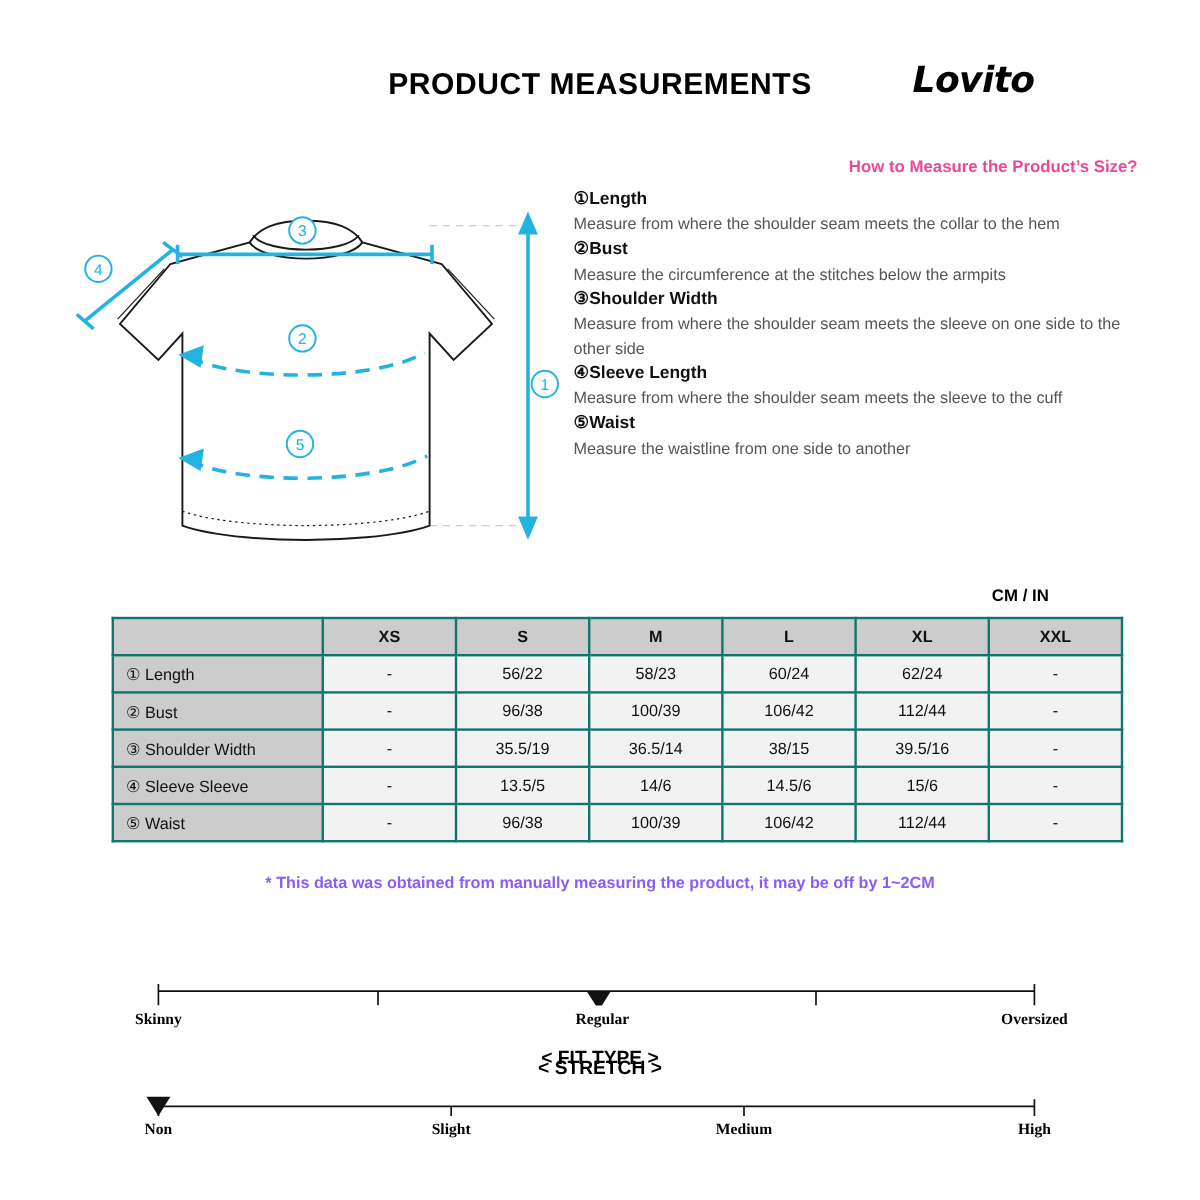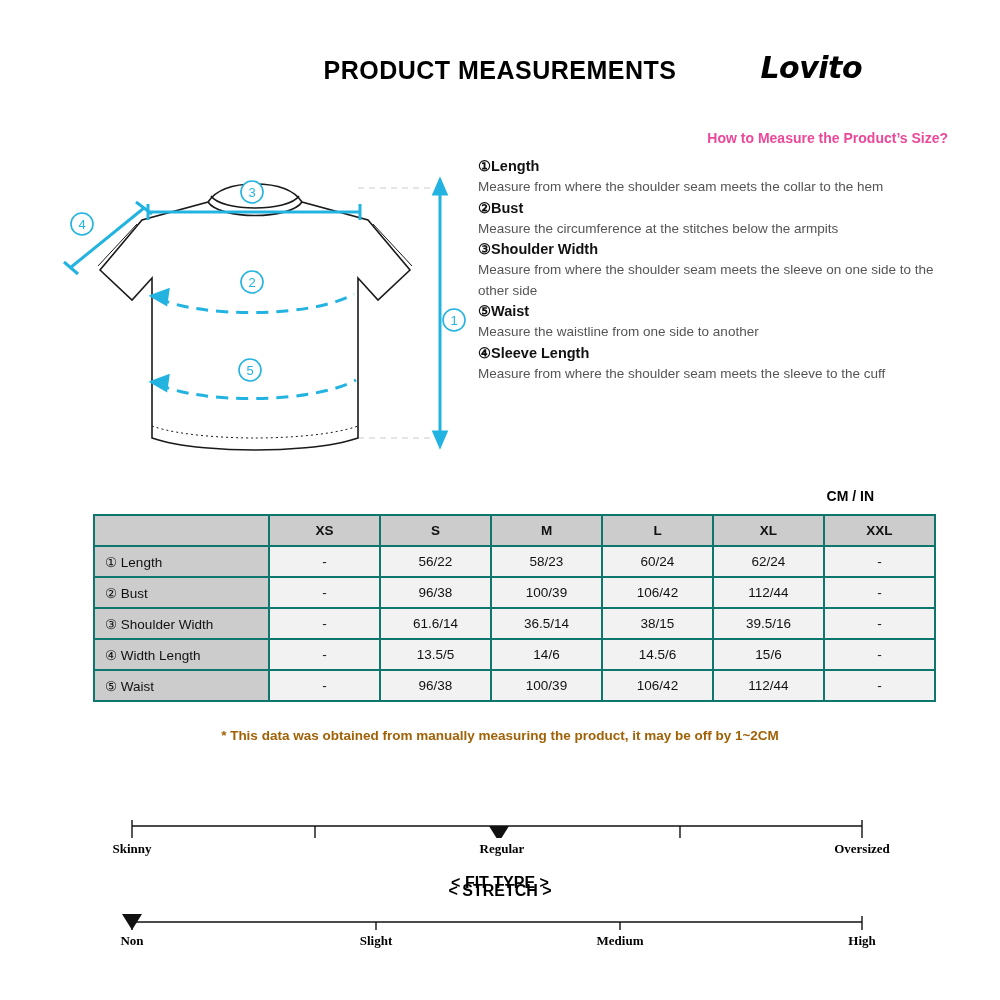--- a/index.html
+++ b/index.html
@@ -127,21 +127,21 @@
 
   
   .note {
     position: absolute;
     top: 728px;
     left: 0;
     width: 1000px;
     text-align: center;
     font-size: 13.5px;
     font-weight: bold;
-    color: #a16207;
+    color: #8b5cf6;
   }
 
   
   .scale-label {
     position: absolute;
     width: 1000px;
     left: 0;
     text-align: center;
     font-size: 16px;
     font-weight: bold;
@@ -246,26 +246,26 @@
     </div>
     <div>
       <div class="item-title">②Bust</div>
       <div class="item-desc">Measure the circumference at the stitches below the armpits</div>
     </div>
     <div>
       <div class="item-title">③Shoulder Width</div>
       <div class="item-desc">Measure from where the shoulder seam meets the sleeve on one side to the other side</div>
     </div>
     <div>
+      <div class="item-title">④Sleeve Length</div>
+      <div class="item-desc">Measure from where the shoulder seam meets the sleeve to the cuff</div>
+    </div>
+    <div>
       <div class="item-title">⑤Waist</div>
       <div class="item-desc">Measure the waistline from one side to another</div>
-    </div>
-    <div>
-      <div class="item-title">④Sleeve Length</div>
-      <div class="item-desc">Measure from where the shoulder seam meets the sleeve to the cuff</div>
     </div>
   </div>
 
   <div class="units">CM / IN</div>
 
   <div class="table-wrap">
     <table>
       <colgroup>
         <col class="c0">
           <col class="c1">
@@ -301,28 +301,28 @@
           <td class="cell">-</td>
           <td class="cell">96/38</td>
           <td class="cell">100/39</td>
           <td class="cell">106/42</td>
           <td class="cell">112/44</td>
           <td class="cell">-</td>
         </tr>
         <tr>
           <td class="rowhead">③ Shoulder Width</td>
           <td class="cell">-</td>
-          <td class="cell">61.6/14</td>
+          <td class="cell">35.5/19</td>
           <td class="cell">36.5/14</td>
           <td class="cell">38/15</td>
           <td class="cell">39.5/16</td>
           <td class="cell">-</td>
         </tr>
         <tr>
-          <td class="rowhead">④ Width Length</td>
+          <td class="rowhead">④ Sleeve Sleeve</td>
           <td class="cell">-</td>
           <td class="cell">13.5/5</td>
           <td class="cell">14/6</td>
           <td class="cell">14.5/6</td>
           <td class="cell">15/6</td>
           <td class="cell">-</td>
         </tr>
         <tr>
           <td class="rowhead">⑤ Waist</td>
           <td class="cell">-</td>

